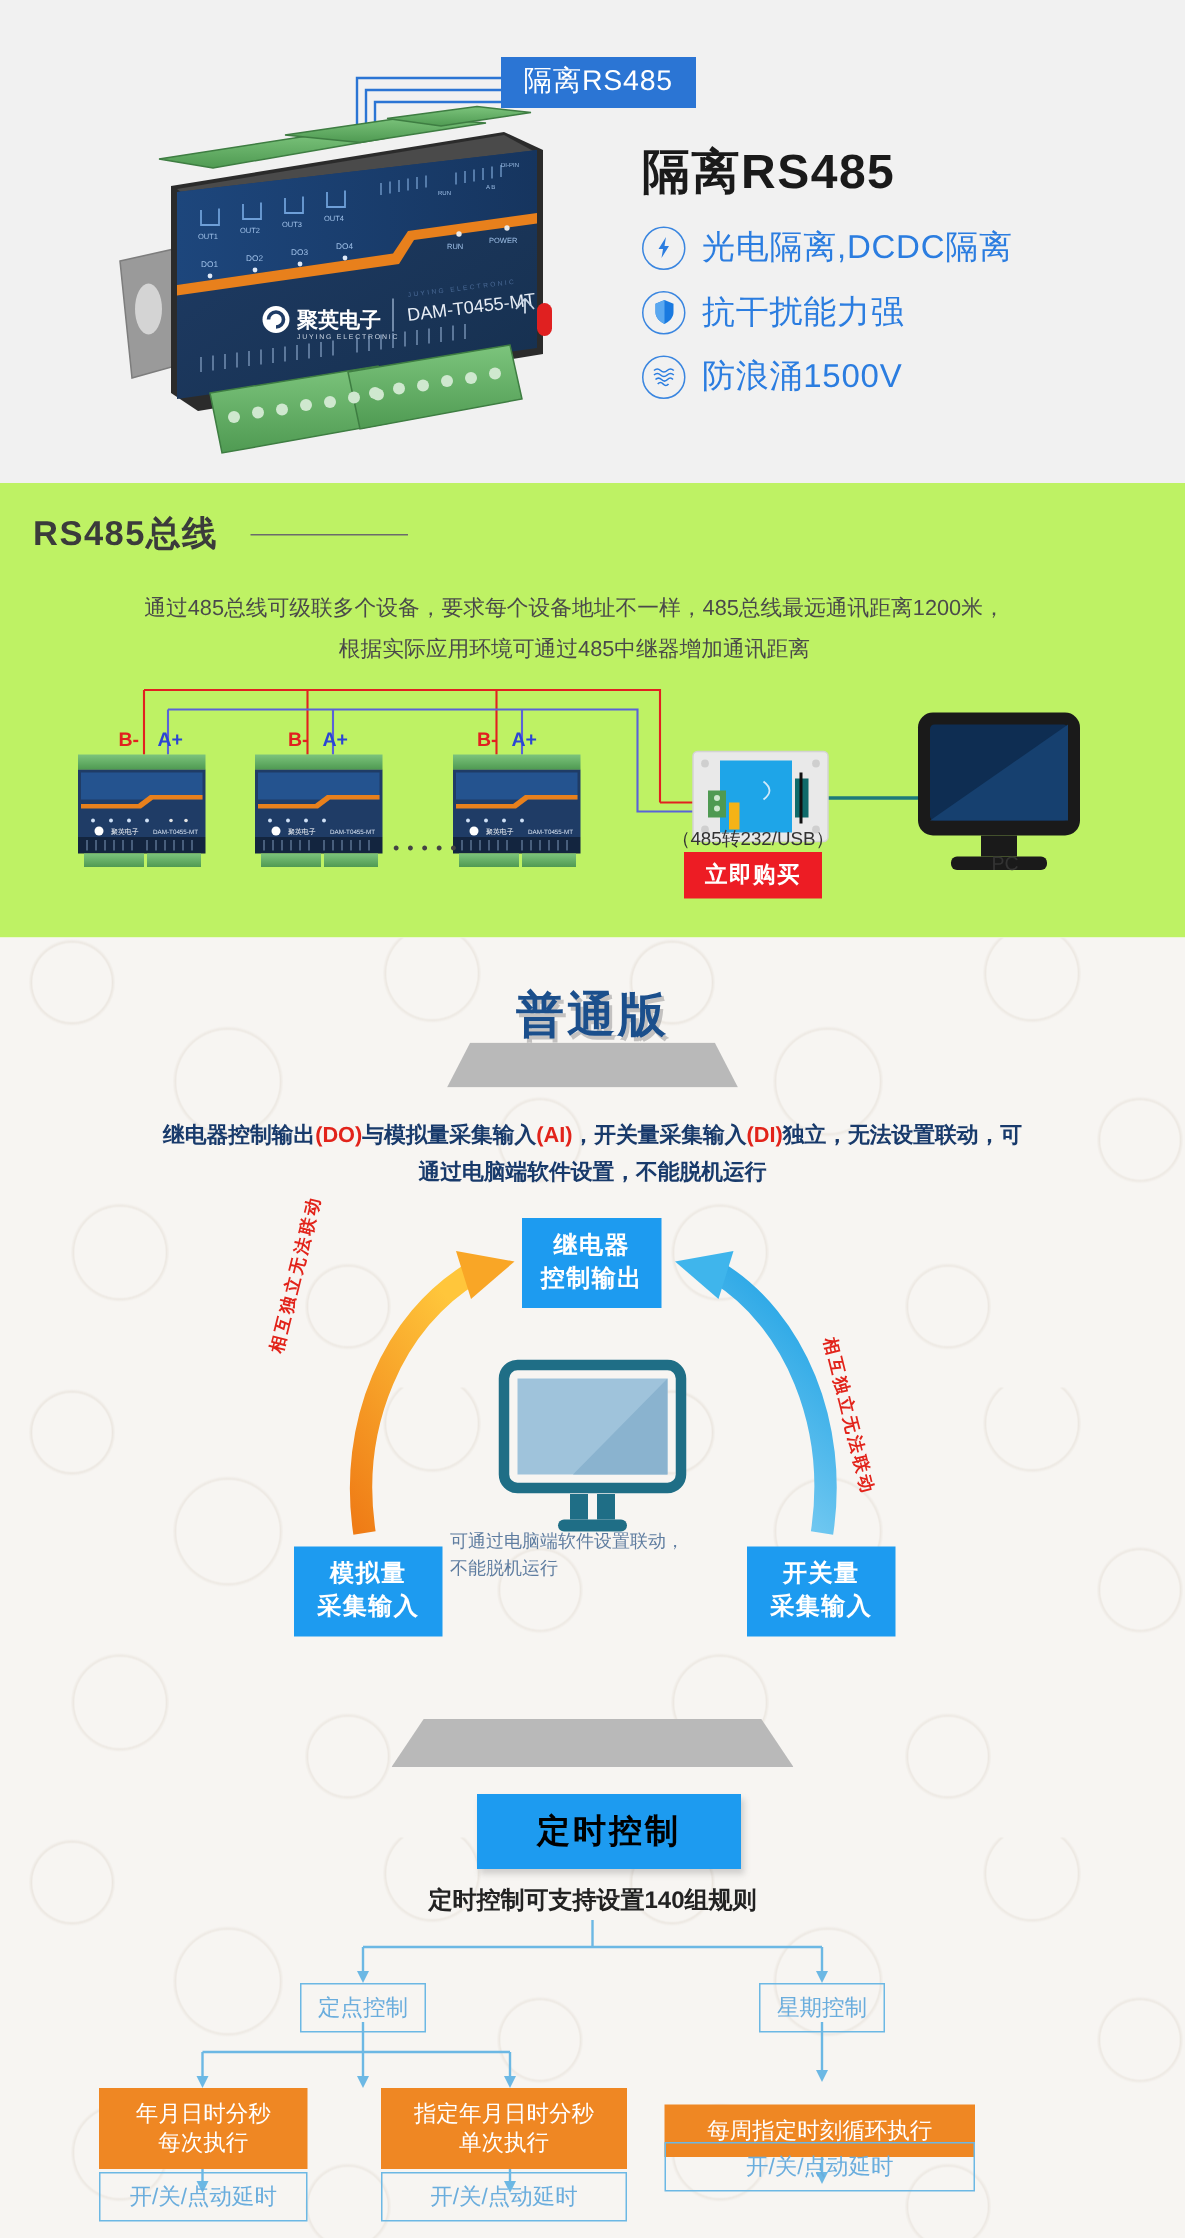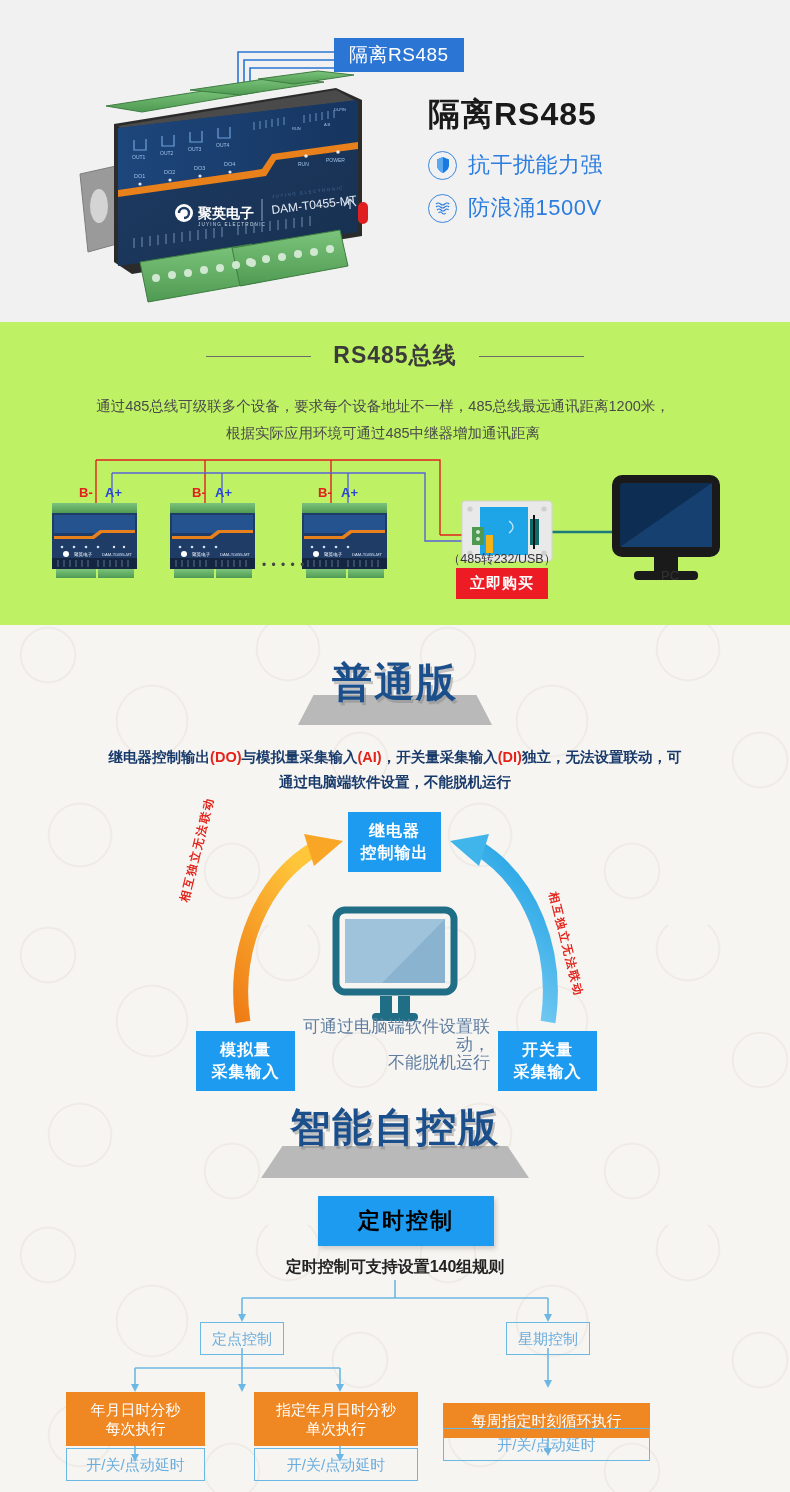--- a/index.html
+++ b/index.html
@@ -41,21 +41,21 @@
   .hero-feat { display: flex; align-items: center; margin-top: 13px; }
   .hero-feat .ic {
     width: 29px; height: 29px; border-radius: 50%;
     border: 1.6px solid #3a86e0; color: #2b7de0;
     display: flex; align-items: center; justify-content: center;
     margin-right: 11px; flex: 0 0 auto;
   }
   .hero-feat .txt { font-size: 22px; color: #2b7de0; letter-spacing: .5px; }
 
   
-  .bus-head { position: absolute; left: 0; top: 340px; width: 790px; text-align: center; }
+  .bus-head { position: absolute; left: 0; top: 340px; width: 790px; }
   .bus-head .t {
     display: inline-block; font-size: 23px; color: #3b3b3b; font-weight: bold;
     letter-spacing: 1px; position: relative; padding: 0 22px;
   }
   .bus-head .t:before, .bus-head .t:after {
     content: ""; position: absolute; top: 50%; width: 105px; height: 1px; background: #6b6b6b;
   }
   .bus-head .t:before { right: 100%; }
   .bus-head .t:after { left: 100%; }
 
@@ -96,21 +96,21 @@
 
   
   .banner { position: absolute; left: 0; width: 790px; height: 70px; }
   .banner .plinth {
     position: absolute; left: 50%; transform: translateX(-50%);
     bottom: 0; width: 194px; height: 30px; background: #b9b9b9;
     clip-path: polygon(8% 0, 92% 0, 100% 100%, 0 100%);
   }
   .banner .word {
     position: absolute; left: 50%; transform: translateX(-50%); top: 0;
-    font-size: 40px; font-weight: bold; color: #1b4f8c; letter-spacing: 2px;
+    font-size: 32px; font-weight: bold; color: #1b4f8c; letter-spacing: 2px;
     text-shadow: 2px 3px 0 rgba(130,130,130,.45);
     font-family: "DejaVu Sans", "Liberation Sans", sans-serif;
   }
 
   .para-normal {
     position: absolute; left: 70px; top: 745px; width: 650px; text-align: center;
     font-size: 14.5px; color: #183a6b; font-weight: bold; line-height: 25px;
   }
   .para-normal .red { color: #e2231a; }
 
@@ -120,22 +120,22 @@
   .cbox {
     position: absolute; background: #1d9bf0; color: #fff; font-weight: bold;
     text-align: center; font-size: 16px; line-height: 22px; padding: 8px 0;
     letter-spacing: 1px;
   }
   .cbox.top { left: 348px; top: 812px; width: 93px; }
   .cbox.left { left: 196px; top: 1031px; width: 99px; }
   .cbox.right { left: 498px; top: 1031px; width: 99px; }
 
   .mid-note {
-    position: absolute; left: 300px; top: 1018px; width: 190px; text-align: right;
-    font-size: 17px; color: #5f7da0; line-height: 18px;
+    position: absolute; left: 300px; top: 1018px; width: 190px; text-align: left;
+    font-size: 12px; color: #5f7da0; line-height: 18px;
   }
   .arc-label { position: absolute; font-size: 11.5px; font-weight: bold; letter-spacing: 2px; }
 
   
   .timer-btn {
     position: absolute; left: 318px; top: 1196px; width: 176px;
     background: #1d9bf0; color: #000000; font-size: 22px; font-weight: bold;
     text-align: center; padding: 10px 0; letter-spacing: 2px;
     box-shadow: 2px 3px 4px rgba(120,120,120,.3);
   }
@@ -319,20 +319,28 @@
               <circle cx="242" cy="186" r="4"></circle>
               <circle cx="258" cy="183" r="4"></circle>
           </g>
         </g>
       </svg>
     </div>
 
     <div class="hero-text">
       <div class="hero-title">隔离RS485</div>
 
+      <div class="hero-feat">
+        <span class="ic">
+          <svg width="16" height="16" viewBox="0 0 16 16">
+              <path d="M9 1 L4 9 h3 l-1 6 5-8 h-3 z" fill="#2b7de0"></path>
+            </svg>
+        </span>
+        <span class="txt">光电隔离,DCDC隔离</span>
+      </div>
 
       <div class="hero-feat">
         <span class="ic">
           <svg width="16" height="18" viewBox="0 0 16 18">
               <path d="M8 1 L14 3.5 V9 C14 13 11 15.5 8 17 C5 15.5 2 13 2 9 V3.5 Z" fill="#1a7ae0"></path>
               <path d="M8 1 L8 17 C5 15.5 2 13 2 9 V3.5 Z" fill="#5aa8f0"></path>
             </svg>
         </span>
         <span class="txt">抗干扰能力强</span>
       </div>
@@ -585,21 +593,20 @@
   <span class="arc-label" style="left:177px; top:900px; color:#e2231a; transform:rotate(-76deg); transform-origin:left top; white-space:nowrap;">相互独立无法联动</span>
   <span class="arc-label" style="left:560px; top:890px; color:#e2231a; transform:rotate(76deg); transform-origin:left top; white-space:nowrap;">相互独立无法联动</span>
 
   <div class="mid-note">
     <div>可通过电脑端软件设置联动，</div>
     <div>不能脱机运行</div>
   </div>
 
   <div class="banner" style="top:1100px; height:78px;">
     <div class="plinth" style="width:268px; height:32px;"></div>
-    <div class="word">智能自控版</div>
   </div>
 
   <div class="timer-btn">定时控制</div>
   <div class="timer-sub">定时控制可支持设置140组规则</div>
 
   <div class="flow">
     <svg width="790" height="210" viewBox="0 0 790 210">
       <g stroke="#6cb8e4" stroke-width="1.6" fill="none">
 
         <path d="M395,0 L395,18 M242,18 L548,18 M242,18 L242,36 M548,18 L548,36"></path>

